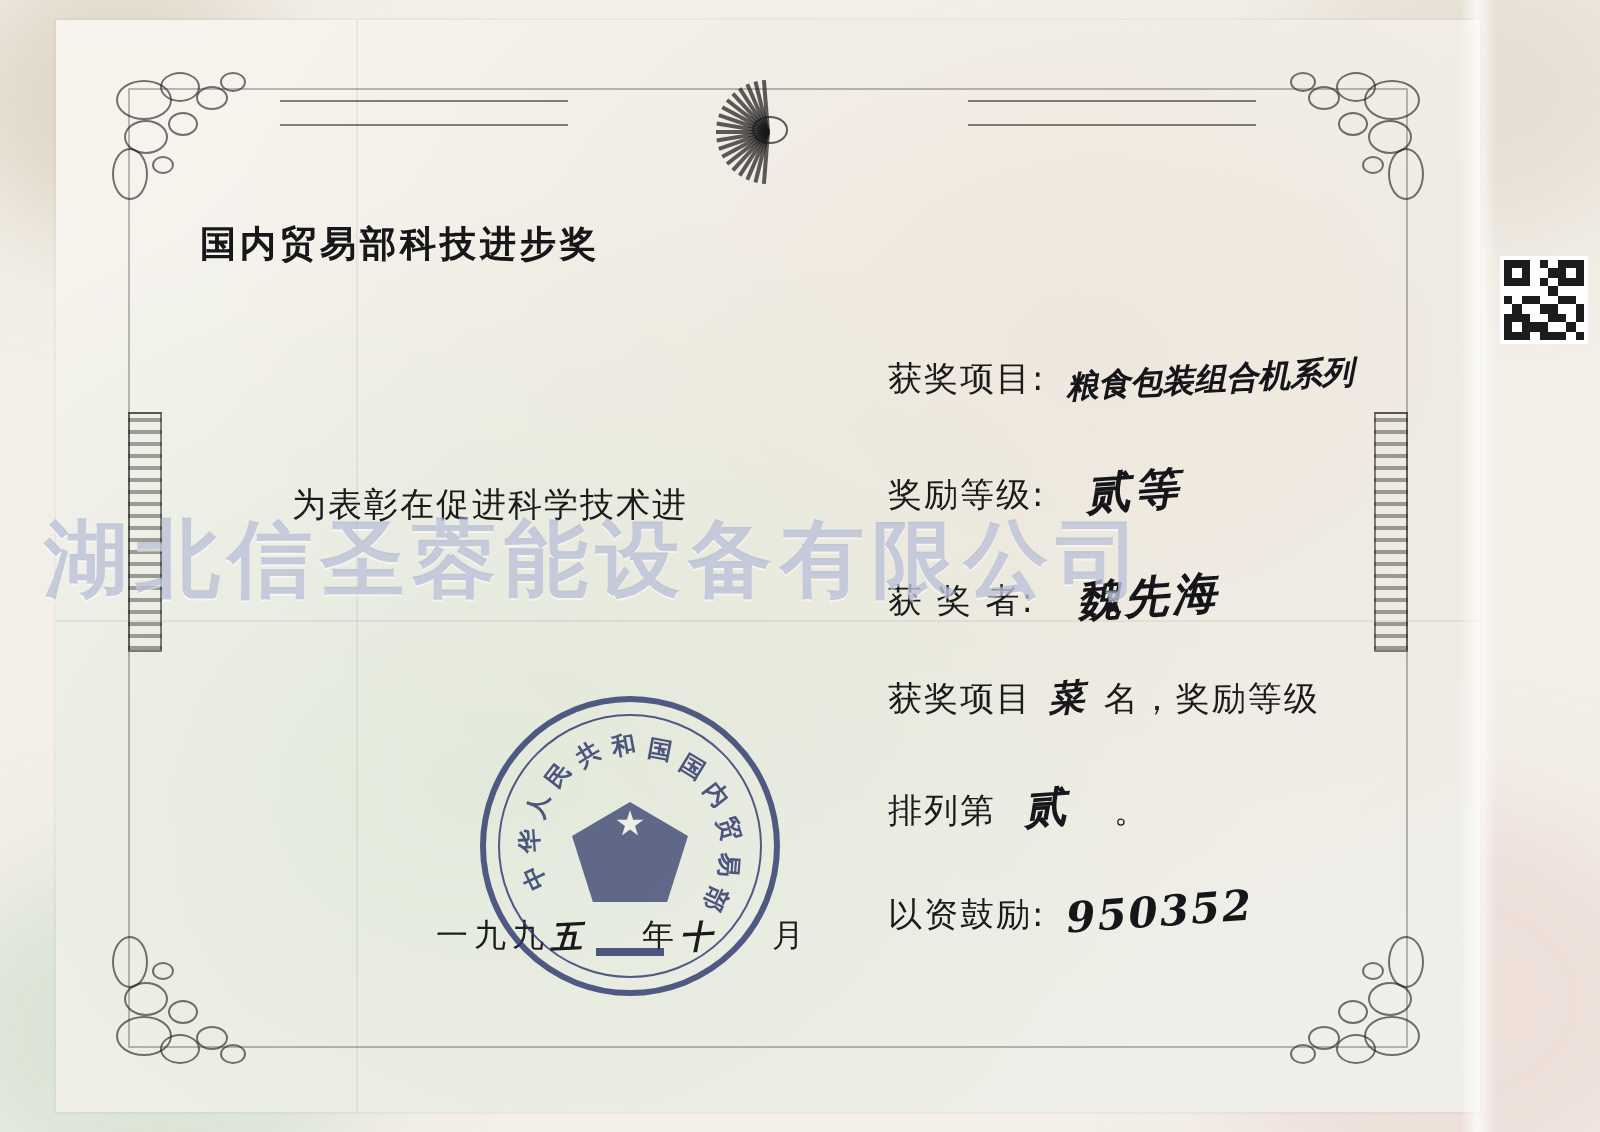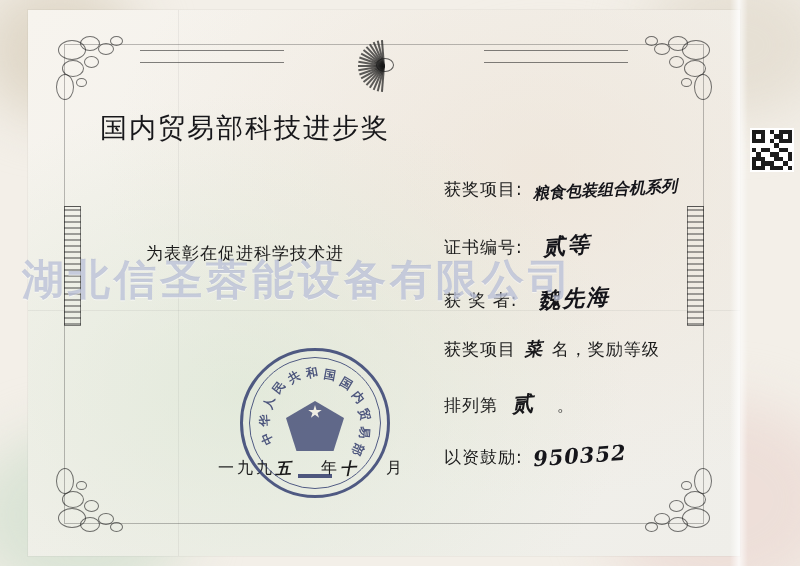--- a/index.html
+++ b/index.html
@@ -144,23 +144,23 @@
   
   .cn {
     font-family: "DejaVu Sans", sans-serif;
     color: #1b1b1b;
   }
 
   #heading-award {
     position: absolute;
     left: 72px;
     top: 100px;
-    font-size: 27px;
+    font-size: 18px;
     letter-spacing: 2px;
-    font-weight: 400;
+    font-weight: 700;
     color: #17171a;
   }
 
   #heading-title {
     position: absolute;
     left: 106px;
     top: 152px;
     font-size: 36px;
     letter-spacing: 8px;
     font-weight: 700;
@@ -453,21 +453,21 @@
     </div>
 
     <div id="fields">
 
       <div class="field-row">
         <span class="field-label cn">获奖项目:</span>
         <span class="hand small">粮食包装组合机系列</span>
       </div>
 
       <div class="field-row">
-        <span class="field-label cn">证书编号:</span>
+        <span class="field-label cn">奖励等级:</span>
         <span class="hand" style="font-size:22px;margin-left:14px;">贰等</span>
       </div>
 
       <div class="field-row">
         <span class="field-label cn">获 奖 者:</span>
         <span class="hand" style="font-size:22px;margin-left:14px;">魏先海</span>
       </div>
 
       <div class="field-row">
         <span class="field-label cn">获奖项目</span>

